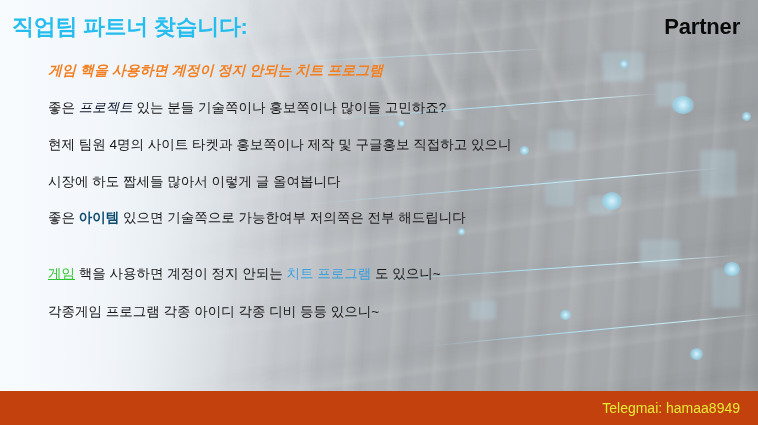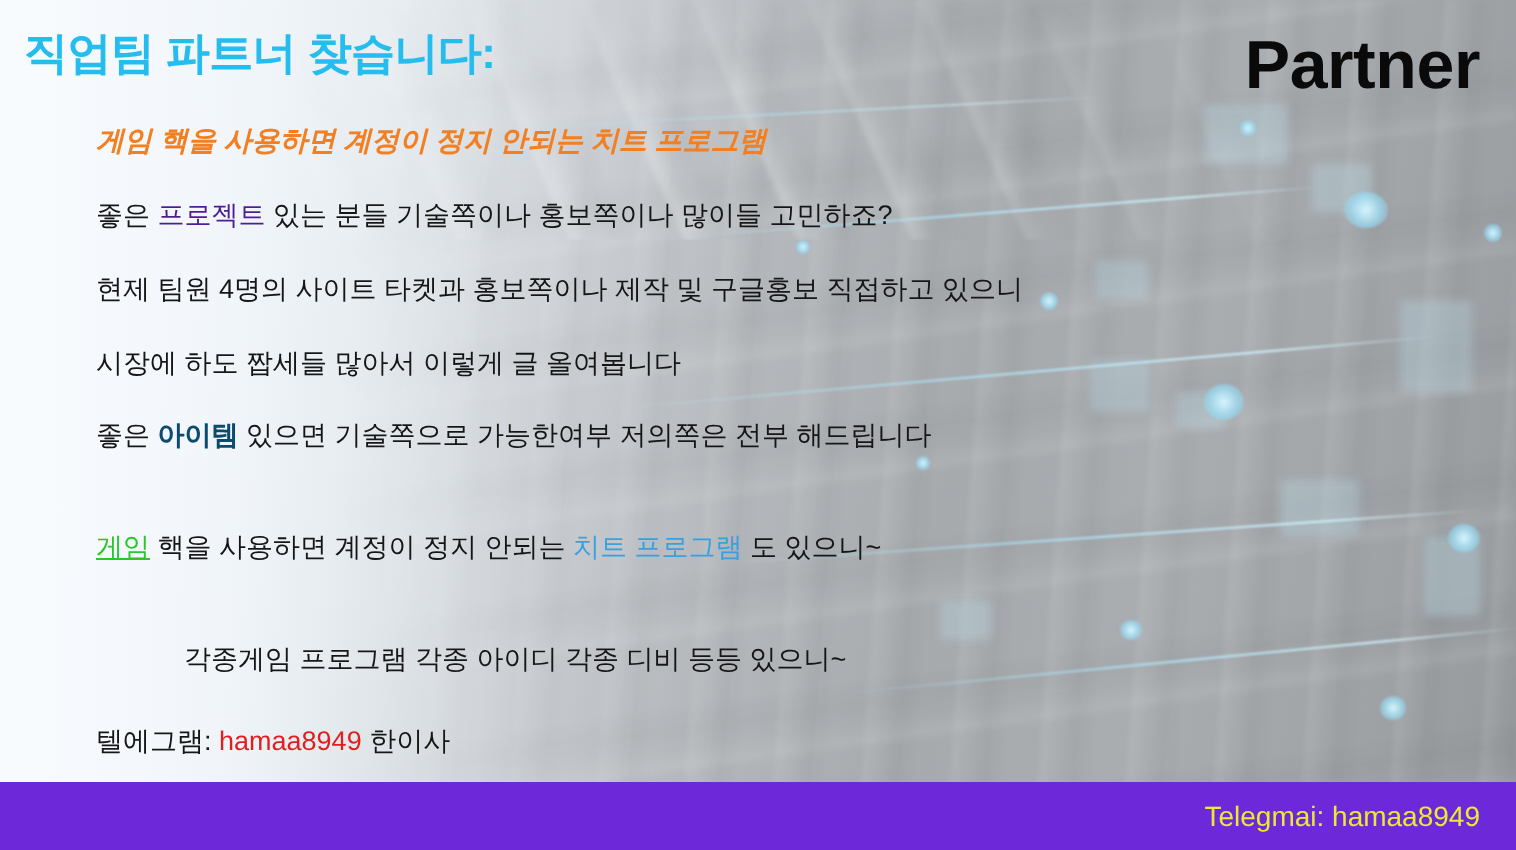--- a/index.html
+++ b/index.html
@@ -118,21 +118,21 @@
     font-weight: bold;
     color: #25bdee;
     letter-spacing: -0.3px;
     white-space: nowrap;
     text-align: right;
   }
   .brand {
     position: absolute;
     right: 18px;
     top: 14px;
-    font-size: 34px;
+    font-size: 22px;
     font-weight: bold;
     color: #0a0a0a;
     letter-spacing: -0.2px;
   }
   .subheadline {
     position: absolute;
     left: 48px;
     top: 62px;
     font-size: 14px;
     font-weight: bold;
@@ -145,36 +145,36 @@
     left: 48px;
     font-size: 13.5px;
     color: #161616;
     white-space: nowrap;
   }
   .line-1 { top: 99px; }
   .line-2 { top: 136px; }
   .line-3 { top: 173px; }
   .line-4 { top: 209px; }
   .line-5 { top: 265px; }
-  .line-6 { top: 321px; margin-left: 44px; }
+  .line-6 { top: 303px; }
   .line-7 { top: 362px; }
 
-  .hl-purple  { color: #4c1d95; }
+  .hl-purple  { color: #0f172a; font-style: italic; }
   .hl-pink    { color: #0c4a6e; font-weight: bold; }
   .hl-green   { color: #2cc62c; text-decoration: underline; }
   .hl-blue    { color: #38a0e0; }
   .hl-red     { color: #e02020; }
 
   .footer-bar {
     position: absolute;
     left: 0;
     bottom: 0;
     width: 758px;
     height: 34px;
-    background: #6d28d9;
+    background: #c2410c;
   }
   .footer-text {
     position: absolute;
     right: 18px;
     top: 50%;
     transform: translateY(-50%);
     font-size: 14px;
     color: #e8ea33;
     white-space: nowrap;
   }
@@ -225,20 +225,19 @@
     <div class="brand">Partner</div>
 
     <div class="subheadline">게임 핵을 사용하면 계정이 정지 안되는 치트 프로그램</div>
 
     <div class="body-line line-1"><span>좋은 </span><span class="hl-purple">프로젝트</span><span> 있는 분들  기술쪽이나 홍보쪽이나 많이들 고민하죠?</span></div>
     <div class="body-line line-2"><span>현제 팀원 4명의  사이트 타켓과  홍보쪽이나 제작 및 구글홍보 직접하고 있으니</span></div>
     <div class="body-line line-3"><span>시장에 하도 짭세들 많아서  이렇게 글 올여봅니다</span></div>
     <div class="body-line line-4"><span>좋은 </span><span class="hl-pink">아이템</span><span> 있으면 기술쪽으로 가능한여부 저의쪽은 전부 해드립니다</span></div>
     <div class="body-line line-5"><span class="hl-green">게임</span><span> 핵을 사용하면 계정이 정지 안되는 </span><span class="hl-blue">치트 프로그램</span><span>  도 있으니~</span></div>
     <div class="body-line line-6"><span>각종게임 프로그램  각종 아이디  각종 디비 등등 있으니~</span></div>
-    <div class="body-line line-7"><span>텔에그램: </span><span class="hl-red">hamaa8949</span><span>  한이사</span></div>
 
     <div class="footer-bar">
       <span class="footer-text">Telegmai: hamaa8949</span>
     </div>
 
   </div>
 </div>
 
 </body></html>

